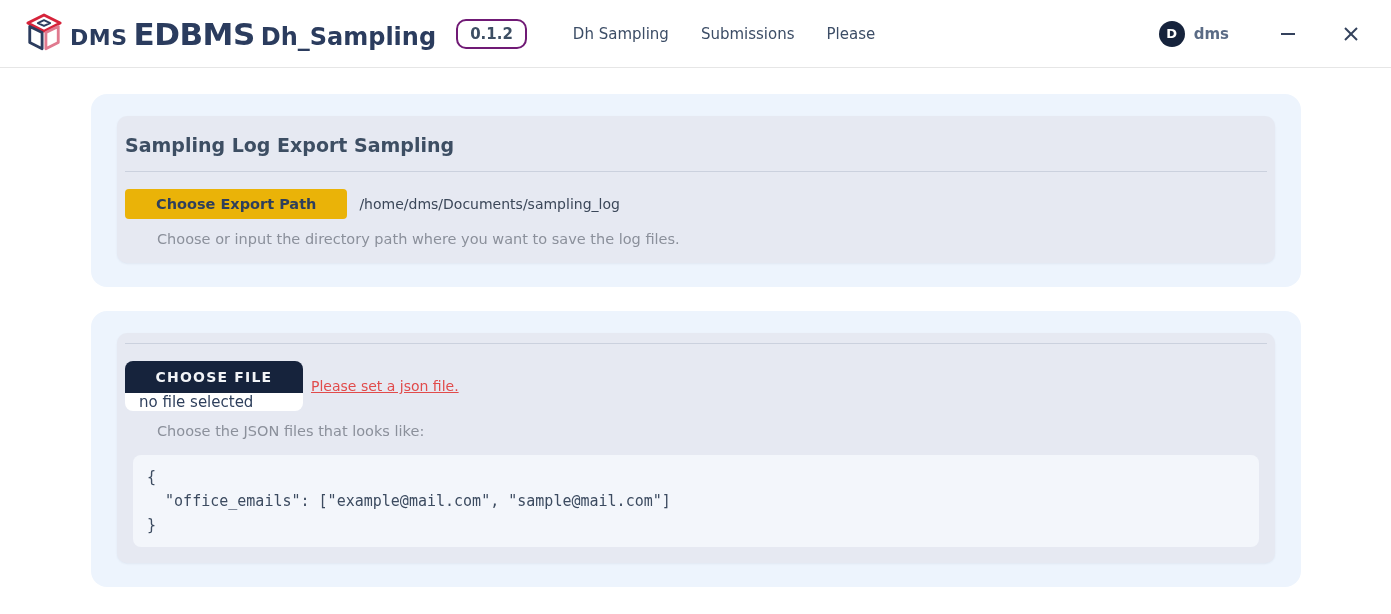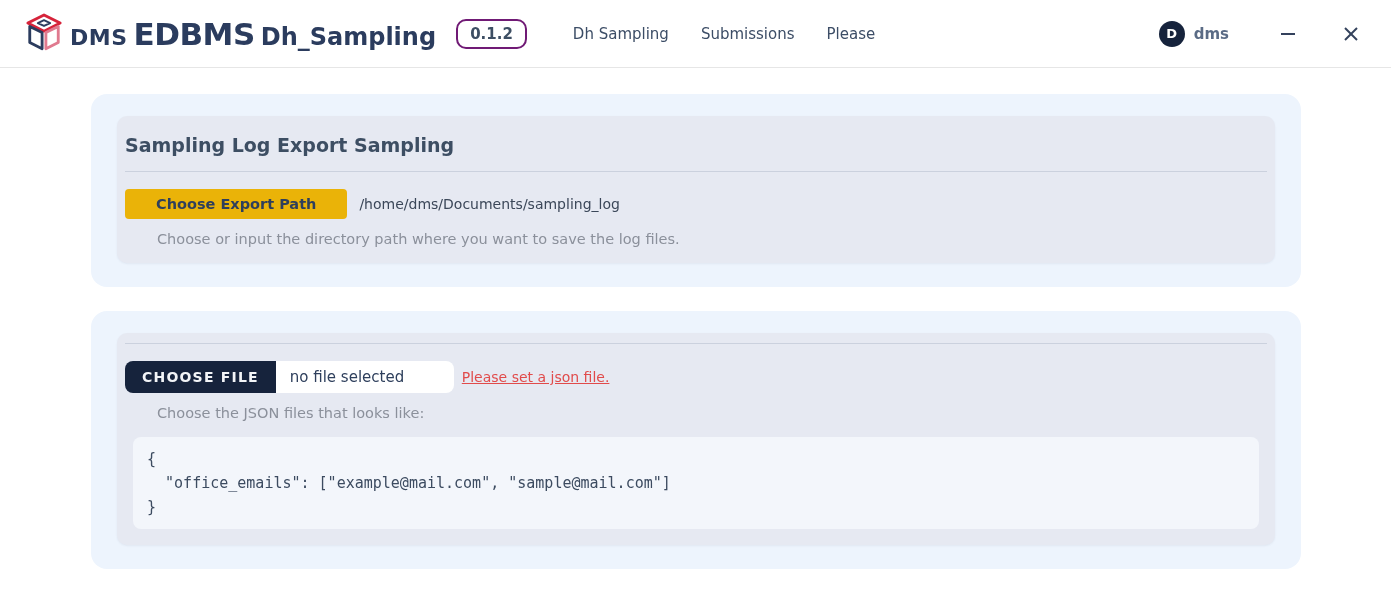--- a/index.html
+++ b/index.html
@@ -62,21 +62,21 @@
   .section-divider{ border:none; border-top:1px solid #cbd1de; height:0; }
   .control-row{ display:flex; align-items:center; margin-top:17px; }
   .path-button{
     background:#eab308; border:none; border-radius:4px; cursor:pointer;
     padding:7px 31px; font-family:inherit;
     font-size:14.5px; font-weight:bold; color:#2e3f5c;
   }
   .path-value{ margin-left:12px; font-size:14px; color:#3b4759; }
   .helper-text{ margin:12px 0 0 32px; font-size:14.5px; color:var(--muted); }
 
-  .file-input{ display:inline-flex; border-radius:8px; overflow:hidden; cursor:pointer; }
+  .file-input{ display:inline-flex; border-radius:8px; overflow:hidden; cursor:pointer;flex-direction:column; }
   .file-button{
     background:var(--navy); color:#f2f4f7; border:none; cursor:pointer;
     padding:8px 17px; font-family:inherit; font-size:14px; font-weight:bold;
     letter-spacing:1.2px; text-transform:uppercase;
   }
   .file-status{
     background:#ffffff; color:#2e3f5c; font-size:15px;
     padding:0 14px; min-width:178px; display:flex; align-items:center;
   }
   .error-text{ margin-left:8px; font-size:14px; color:var(--error);text-decoration:underline; }

